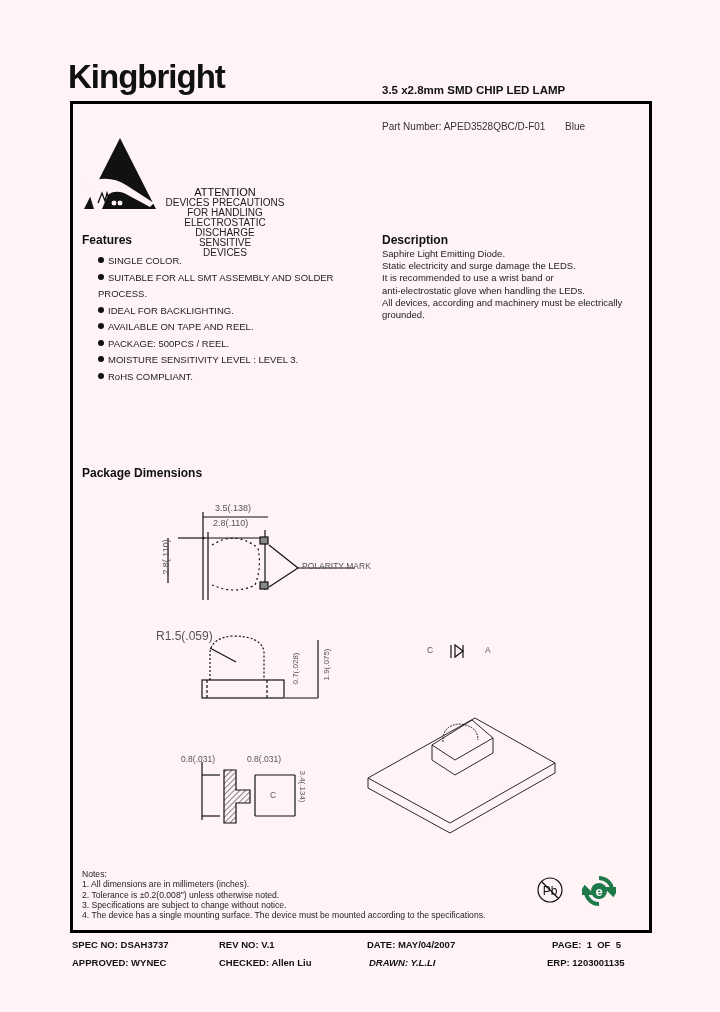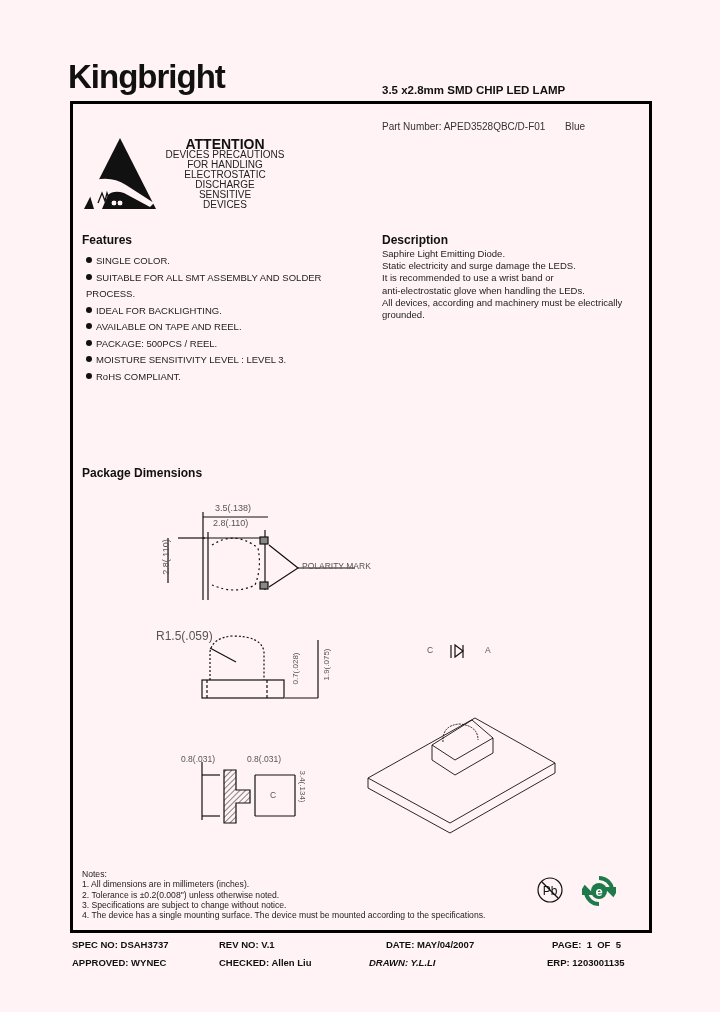--- a/index.html
+++ b/index.html
@@ -8,24 +8,24 @@
     font-family:"Liberation Sans", sans-serif; color:#111; overflow:hidden;
   }
   .abs { position:absolute; }
   .logo { left:68px; top:58px; font-size:33px; font-weight:bold; letter-spacing:-1px; color:#111; }
   .doc-title { left:382px; top:84px; font-size:11.5px; font-weight:bold;text-align:center; }
   .frame { left:70px; top:101px; width:576px; height:826px; border:3.5px solid #000; }
   .partno { left:382px; top:121px; font-size:10px; color:#333; }
   .partcolor { left:565px; top:121px; font-size:10px; color:#333; }
   .esd-icon { left:80px; top:133px; width:80px; height:80px; }
   .attention { left:150px; top:139px; width:150px; text-align:center; font-size:10px; line-height:10px; color:#222; }
-  .attention .hd { font-weight:bold; font-size:14px; margin-bottom:1px; color:#111; }
+  .attention .hd { font-weight:normal; font-size:11px; margin-bottom:1px; color:#111;margin-top:48px; }
   .sec-h { font-size:12px; font-weight:bold; }
   .features { left:82px; top:233px; }
-  .features ul { list-style:none; margin:6px 0 0 4px; padding:0; font-size:9.5px; color:#222; }
+  .features ul { list-style:none; margin:6px 0 0 16px; padding:0; font-size:9.5px; color:#222; }
   .features li { line-height:16.5px; }
   .features li .dot { display:inline-block; width:6px; height:6px; background:#111; border-radius:50%; margin-right:4px; vertical-align:1px; }
   .desc { left:382px; top:233px; width:265px; }
   .desc p { margin:1px 0 0 0; font-size:9.5px; line-height:11.2px; color:#222; }
   .pkg { left:82px; top:466px; }
   .notes { left:82px; top:869px; font-size:8.6px; line-height:10.3px; color:#222; }
   .footer { font-size:9.5px; font-weight:bold; color:#111; }
   svg text { font-family:"Liberation Sans", sans-serif; }
 </style>
 </head>
@@ -172,18 +172,18 @@
 </svg>
 <svg class="abs" style="left:582px;top:875px;" width="34" height="32" viewBox="0 0 34 32">
   <path d="M17,3 A13,13 0 0 1 30,14 L26,14 L31,19 L34,14 L31,14" fill="none" stroke="#1f7a4a" stroke-width="4"></path>
   <path d="M17,29 A13,13 0 0 1 4,18 L8,18 L3,13 L0,18 L3,18" fill="none" stroke="#1f7a4a" stroke-width="4"></path>
   <circle cx="17" cy="16" r="8" fill="#1f7a4a"></circle>
   <text x="17" y="21" font-size="13" text-anchor="middle" fill="#fff" font-weight="bold">e</text>
 </svg>
 
 <div class="abs footer" style="left:72px;top:939px;">SPEC NO: DSAH3737</div>
 <div class="abs footer" style="left:219px;top:939px;">REV NO: V.1</div>
-<div class="abs footer" style="left:386px;top:939px;">DATE: MAY/04/2007</div>
+<div class="abs footer" style="left:367px;top:939px;">DATE: MAY/04/2007</div>
 <div class="abs footer" style="left:552px;top:939px;white-space:pre;">PAGE:  1  OF  5</div>
 <div class="abs footer" style="left:72px;top:957px;">APPROVED: WYNEC</div>
 <div class="abs footer" style="left:219px;top:957px;">CHECKED: Allen Liu</div>
 <div class="abs footer" style="left:369px;top:957px;font-style:italic;">DRAWN: Y.L.LI</div>
 <div class="abs footer" style="left:547px;top:957px;">ERP: 1203001135</div>
 
 </body></html>

